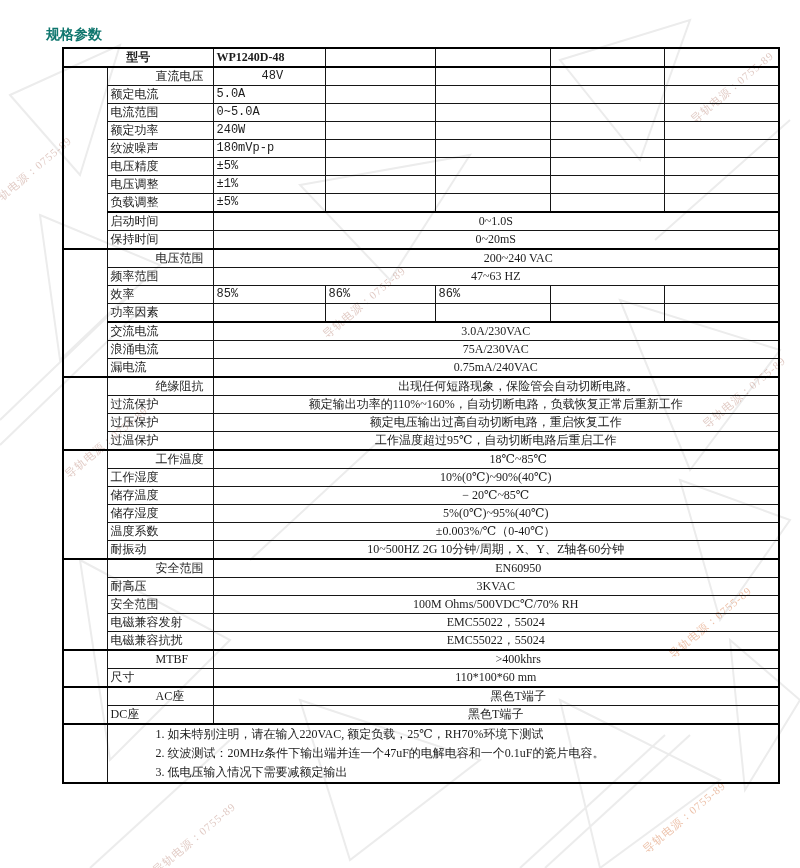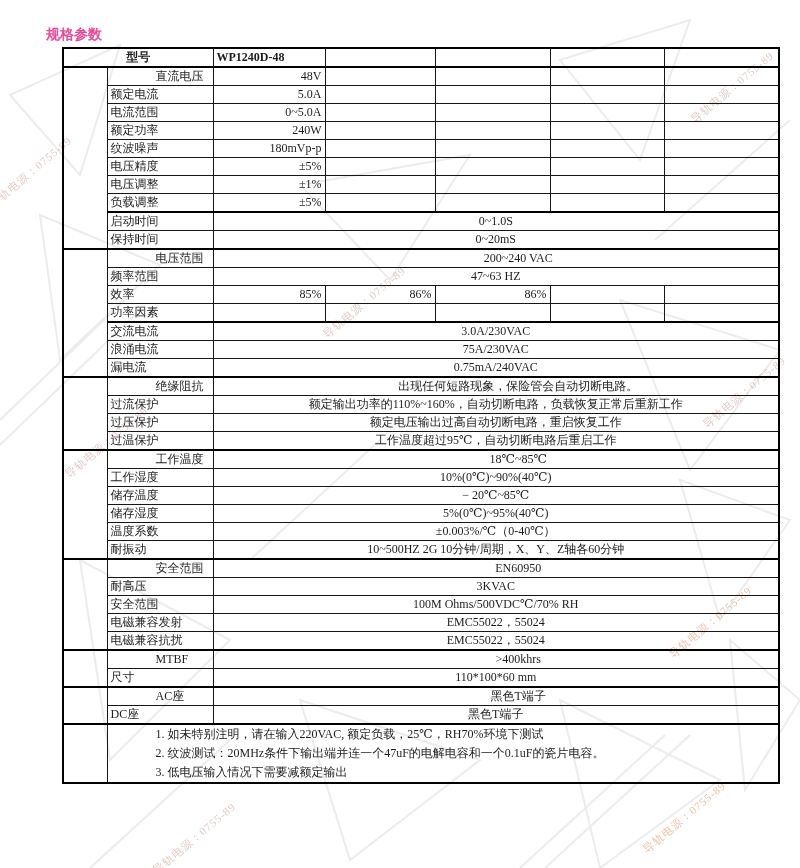--- a/index.html
+++ b/index.html
@@ -8,40 +8,40 @@
     font-family:"Liberation Serif","DejaVu Serif",serif;color:#1c1c1c;
   }
   .wm-svg{position:absolute;left:0;top:0;z-index:0;}
   .wm-text{
     position:absolute;z-index:0;font-size:11px;letter-spacing:1px;
     transform:rotate(-40deg);transform-origin:left top;white-space:nowrap;
     user-select:none;
   }
   .title{
     position:absolute;left:46px;top:26px;z-index:2;margin:0;
-    font-size:14px;font-weight:bold;color:#ec4899;
+    font-size:14px;font-weight:bold;color:#0f766e;
   }
   table.spec{
     position:absolute;left:62px;top:47px;z-index:1;width:716px;
     border-collapse:collapse;table-layout:fixed;border:2px solid #000;
     background:transparent;
   }
   table.spec td{
     border:1px solid #161616;height:17px;padding:0 3px;
     font-size:12px;line-height:1.15;overflow:hidden;white-space:nowrap;
     vertical-align:middle;background:transparent;
   }
   td.section-label{
     font-size:13.5px;font-weight:bold;text-align:right;
     white-space:normal;line-height:1.3;padding:0 2px;color:#0f0f0f;
   }
   td.model-label{font-size:13.5px;font-weight:bold;text-align:center;}
   td.model-value{font-size:13.5px;font-weight:bold;text-align:left;padding-left:5px;}
   td.param{text-align:left;padding-left:5px;}
-  td.val{text-align:right;padding-left:5px;}
+  td.val{text-align:left;padding-left:5px;font-family:Liberation Mono, monospace;}
   td.val-center{text-align:center;}
   tr.sec-top td{border-top:2px solid #000;padding-left:48px;}
   tr.thick-top td{border-top:2px solid #000;}
   td.notes-cell{vertical-align:top;padding:1px 5px;height:68px;}
   td.notes-cell .note-line{height:19px;line-height:19px;white-space:nowrap;overflow:hidden;}
 </style>
 </head>
 <body>
 
 <div class="page">

